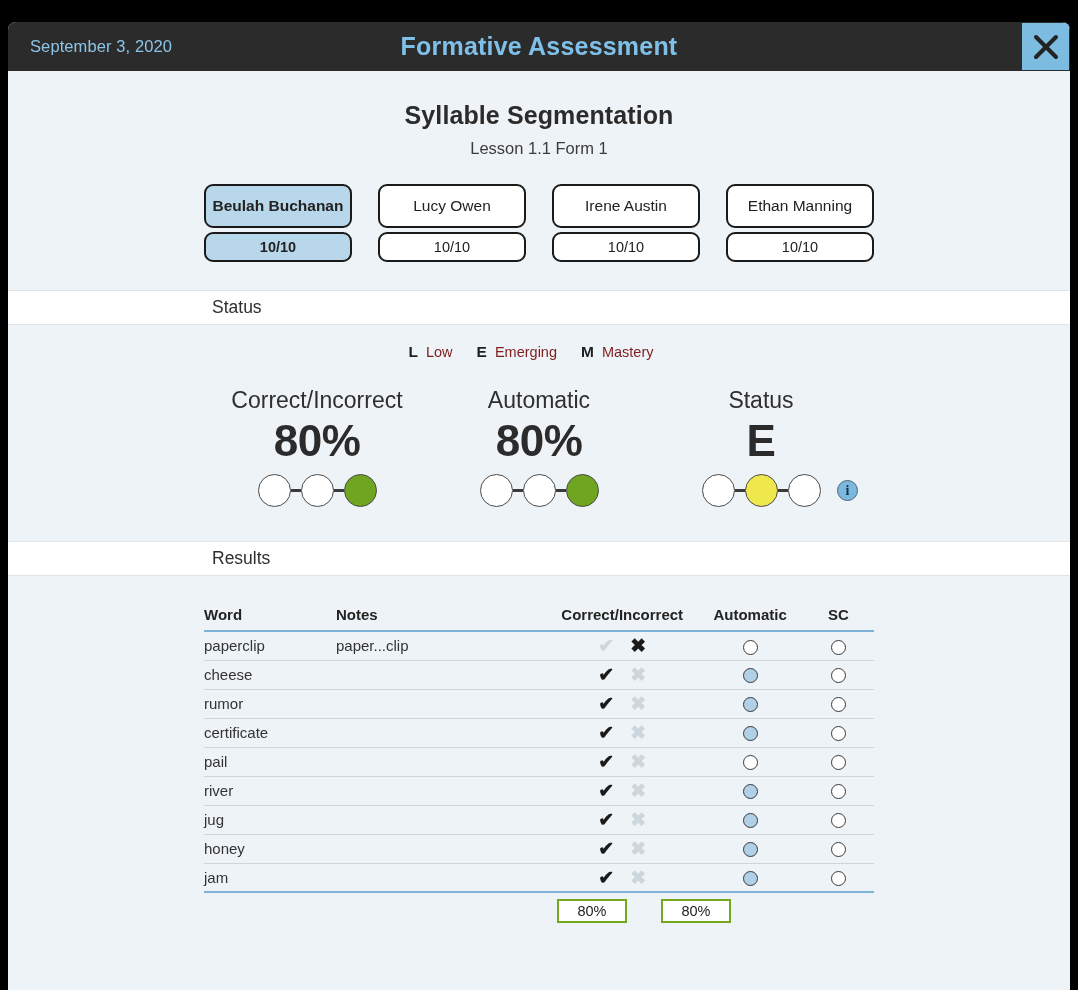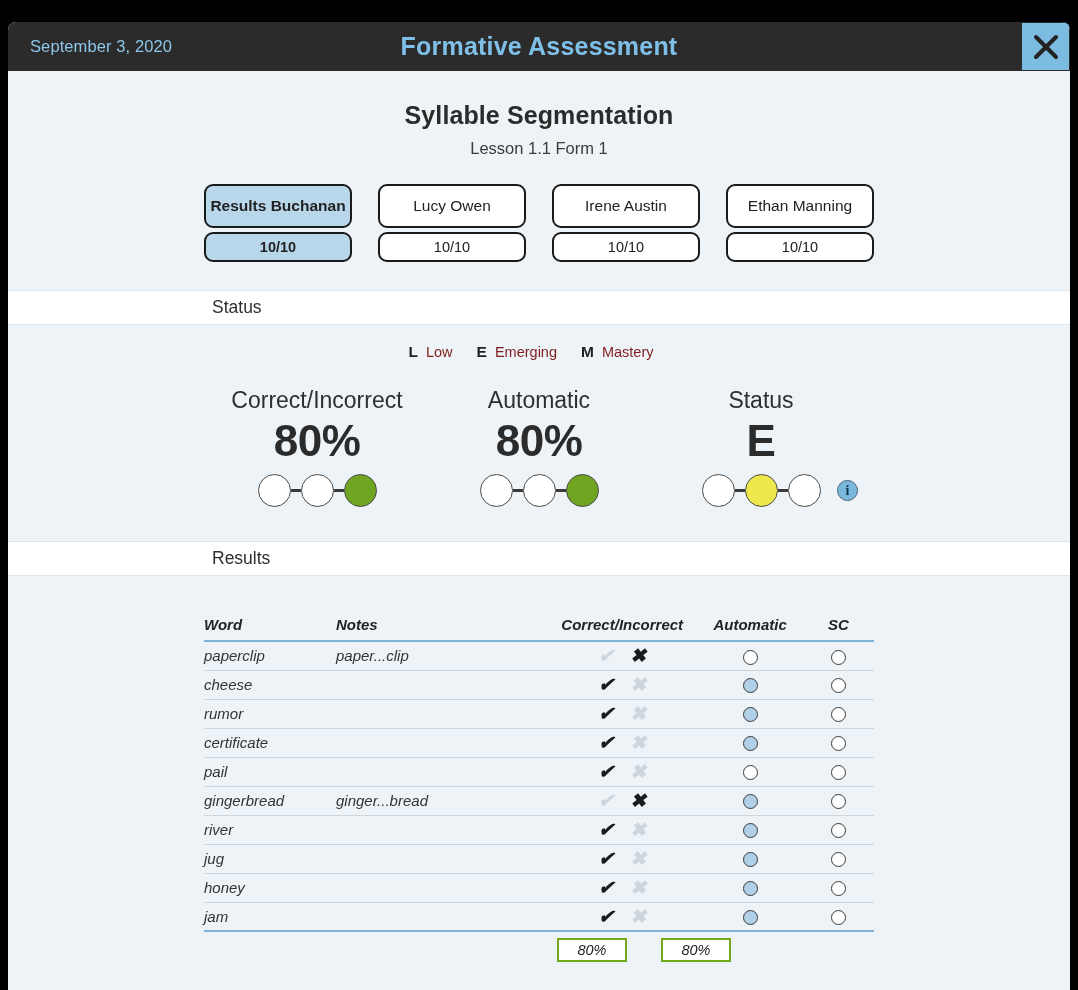--- a/index.html
+++ b/index.html
@@ -146,21 +146,21 @@
     position: absolute; right: 14px; bottom: 6px;
     width: 21px; height: 21px; border-radius: 50%;
     background: #7bb8dd; border: 1.5px solid #4a6577;
     color: #13364d; font-size: 14px; font-weight: bold;
     display: flex; align-items: center; justify-content: center;
     font-family: "Liberation Serif", serif;
     cursor: pointer;
   }
 
   
-  .results-wrap { padding: 40px 0 0 0; font-style: italic; }
+  .results-wrap { padding: 30px 0 0 0; }
   table.results {
     margin: 0 auto;
     border-collapse: collapse;
     width: 670px;
   }
   table.results th {
     font-size: 15px; color: #232323; font-weight: bold;
     text-align: left; padding: 0 0 7px 0;
     border-bottom: 2px solid #7fb4d8;
   }
@@ -231,21 +231,21 @@
       </div>
     </div>
 
     <div class="assess-head">
       <div class="assess-title">Syllable Segmentation</div>
       <div class="assess-sub">Lesson 1.1 Form 1</div>
     </div>
 
     <div class="tabs">
       <div class="tab sel">
-        <div class="tab-name">Results Buchanan</div>
+        <div class="tab-name">Beulah Buchanan</div>
         <div class="tab-score">10/10</div>
       </div>
       <div class="tab">
         <div class="tab-name">Lucy Owen</div>
         <div class="tab-score">10/10</div>
       </div>
       <div class="tab">
         <div class="tab-name">Irene Austin</div>
         <div class="tab-score">10/10</div>
       </div>
@@ -381,32 +381,20 @@
               <td class="ci">
                 <div class="mark-pair">
                   <span class="ck on">✔</span>
                   <span class="xm off">✖</span>
                 </div>
               </td>
               <td class="auto"><span class="rdot"></span></td>
               <td class="sc"><span class="rdot"></span></td>
             </tr>
             <tr>
-              <td class="word">gingerbread</td>
-              <td class="notes">ginger...bread</td>
-              <td class="ci">
-                <div class="mark-pair">
-                  <span class="ck off">✔</span>
-                  <span class="xm on">✖</span>
-                </div>
-              </td>
-              <td class="auto"><span class="rdot filled"></span></td>
-              <td class="sc"><span class="rdot"></span></td>
-            </tr>
-            <tr>
               <td class="word">river</td>
               <td class="notes"></td>
               <td class="ci">
                 <div class="mark-pair">
                   <span class="ck on">✔</span>
                   <span class="xm off">✖</span>
                 </div>
               </td>
               <td class="auto"><span class="rdot filled"></span></td>
               <td class="sc"><span class="rdot"></span></td>

